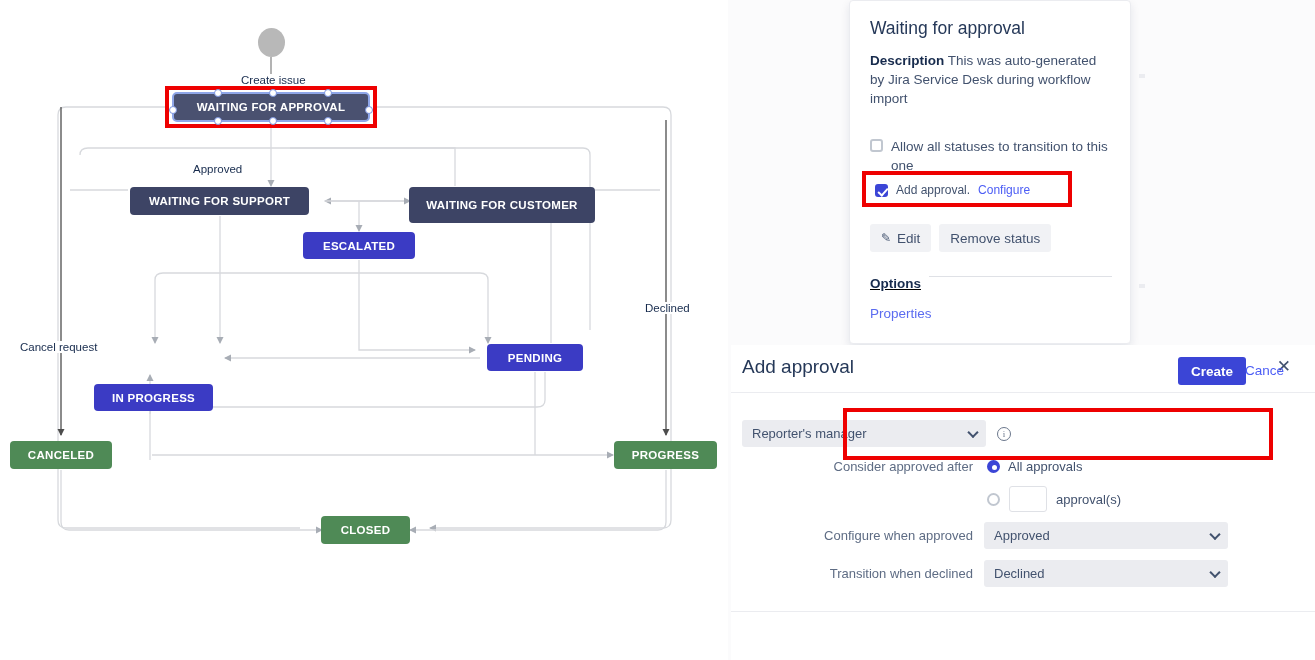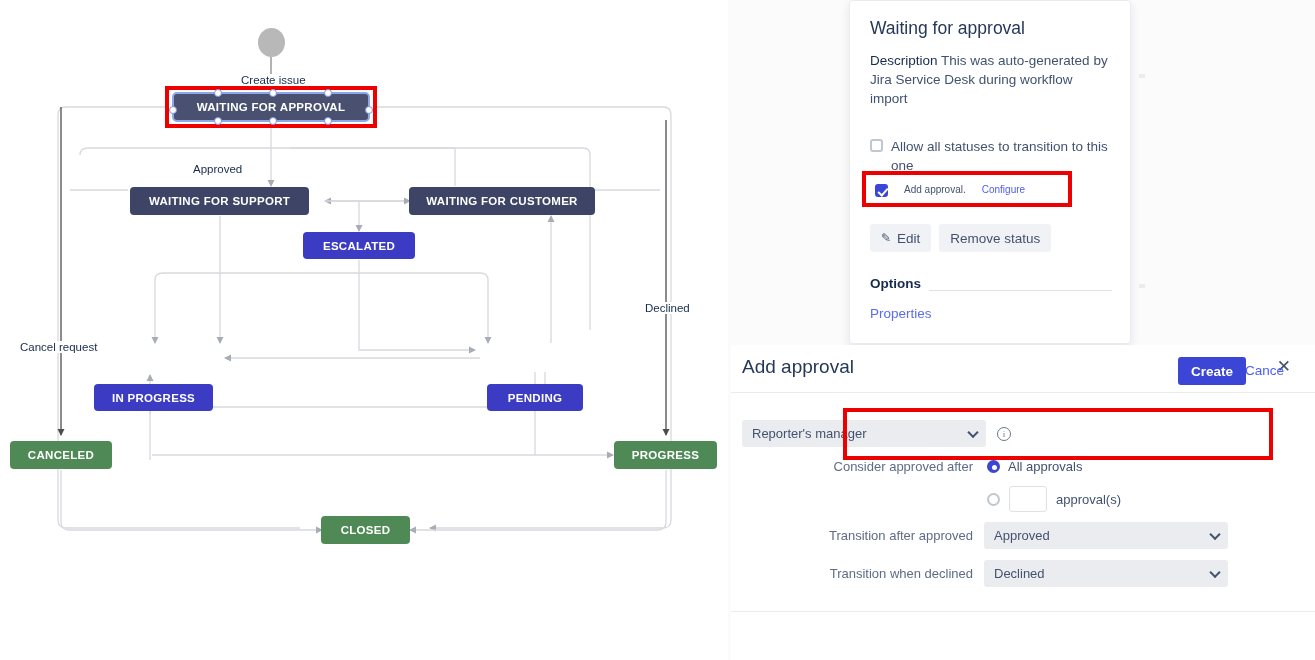--- a/index.html
+++ b/index.html
@@ -54,47 +54,47 @@
 
   
   #status-card {
     position:absolute; left:849px; top:0; width:282px; height:344px;
     background:#ffffff; border:1px solid #ebecf0;
     border-radius:4px; box-shadow:0 4px 10px rgba(9,30,66,.10);
     padding:17px 20px 0 20px;
   }
   #status-title { font-size:17.5px; color:#253858; margin:0 0 12px 0; font-weight:400; }
   #status-desc { font-size:13.5px; color:#42526e; line-height:19px; margin:0 0 16px 0; }
-  #status-desc b { color:#172b4d; font-weight:normal; }
+  #status-desc b { color:#172b4d; font-weight:bold; }
 
   .chk-row { display:flex; align-items:flex-start; gap:8px; font-size:13.5px;
              color:#42526e; line-height:19px; }
   .chkbox { width:13px; height:13px; border:2px solid #c1c7d0; border-radius:3px;
             background:#fff; flex:0 0 auto; margin-top:2px; }
   .chkbox.checked { background:#3b45d6; border-color:#3b45d6; position:relative; }
   .chkbox.checked::after {
     content:""; position:absolute; left:3px; top:0px; width:4px; height:8px;
     border:solid #fff; border-width:0 2px 2px 0; transform:rotate(42deg);
   }
   #chk-allow { position:absolute; left:20px; top:136px; width:240px; }
   #approval-hl { position:absolute; left:12px; top:170px; width:210px; height:36px;
                  border:4px solid #ee0000; background:#fff; }
   #chk-approval { position:absolute; left:25px; top:181px; display:flex;
-                  align-items:center; gap:16px; font-size:10px; color:#42526e; }
+                  align-items:center; gap:8px; font-size:12px; color:#42526e; }
   .link { color:#4c5df5; cursor:pointer; }
 
   #btnrow { position:absolute; left:20px; top:223px; display:flex; gap:8px; }
   .gbtn { background:#f1f2f5; border:none; border-radius:3px; height:28px;
           padding:0 11px; font-size:13.5px; color:#42526e;
           font-family:"Liberation Sans", sans-serif; display:flex;
           align-items:center; gap:6px; cursor:pointer; }
   .pencil { font-size:12px; color:#42526e; transform:rotate(0deg); }
 
   #options-hdr { position:absolute; left:20px; top:275px; width:242px;
-                 display:flex; align-items:flex-end; gap:8px; }
+                 display:flex; align-items:flex-start; gap:8px;text-decoration:underline; }
   #options-hdr .t { font-size:13.5px; font-weight:bold; color:#172b4d; }
   #options-hdr .rule { flex:1; height:1px; background:#dfe1e6; }
   #properties { position:absolute; left:20px; top:305px; font-size:13.5px; color:#5b6cf0; }
 
   .dot-mark { position:absolute; width:6px; height:4px; background:#ebecf0; }
 
   
   #modal { position:absolute; left:731px; top:345px; width:584px; height:315px;
            background:#ffffff; }
   #modal-head { position:absolute; left:0; top:0; width:584px; height:48px;
@@ -218,30 +218,30 @@
       <span class="handle" style="left:150px; bottom:-5px;"></span>
     </div>
 
     <div class="edge-label" style="left:191px; top:163px;">Approved</div>
     <div class="edge-label" style="left:643px; top:302px;">Declined</div>
     <div class="edge-label" style="left:18px; top:341px;">Cancel request</div>
 
     <div class="node navy" style="left:130px; top:187px; width:179px; height:28px;">
       <span>WAITING FOR SUPPORT</span>
     </div>
-    <div class="node navy" style="left:409px; top:187px; width:186px; height:28px;">
+    <div class="node navy" style="left:409px; top:187px; width:186px; height:36px;">
       <span>WAITING FOR CUSTOMER</span>
     </div>
     <div class="node blue" style="left:303px; top:232px; width:112px; height:27px;">
       <span>ESCALATED</span>
     </div>
     <div class="node blue" style="left:94px; top:344px; width:119px; height:27px;margin-top:40px;">
       <span>IN PROGRESS</span>
     </div>
-    <div class="node blue" style="left:487px; top:344px; width:96px; height:27px;margin-top:40px;">
+    <div class="node blue" style="left:487px; top:344px; width:96px; height:27px;">
       <span>PENDING</span>
     </div>
     <div class="node green" style="left:10px; top:441px; width:102px; height:28px;">
       <span>CANCELED</span>
     </div>
     <div class="node green" style="left:614px; top:441px; width:103px; height:28px;">
       <span>PROGRESS</span>
     </div>
     <div class="node green" style="left:321px; top:516px; width:89px; height:28px;">
       <span>CLOSED</span>
@@ -311,21 +311,21 @@
       </div>
     </div>
 
     <div class="frow" style="left:256px; top:141px; gap:9px;">
       <span class="radio"></span>
       <span class="numbox"></span>
       <span style="font-size:13px; color:#42526e;">approval(s)</span>
     </div>
 
     <div class="frow" style="left:0px; top:177px; width:584px;">
-      <div class="flabel" style="width:242px;">Transition after approved</div>
+      <div class="flabel" style="width:242px;">Configure when approved</div>
       <div class="fsel" style="margin-left:11px; width:244px;">
         <span>Approved</span>
         <span class="caret"></span>
       </div>
     </div>
 
     <div class="frow" style="left:0px; top:215px; width:584px;">
       <div class="flabel" style="width:242px;">Transition when declined</div>
       <div class="fsel" style="margin-left:11px; width:244px;">
         <span>Declined</span>

